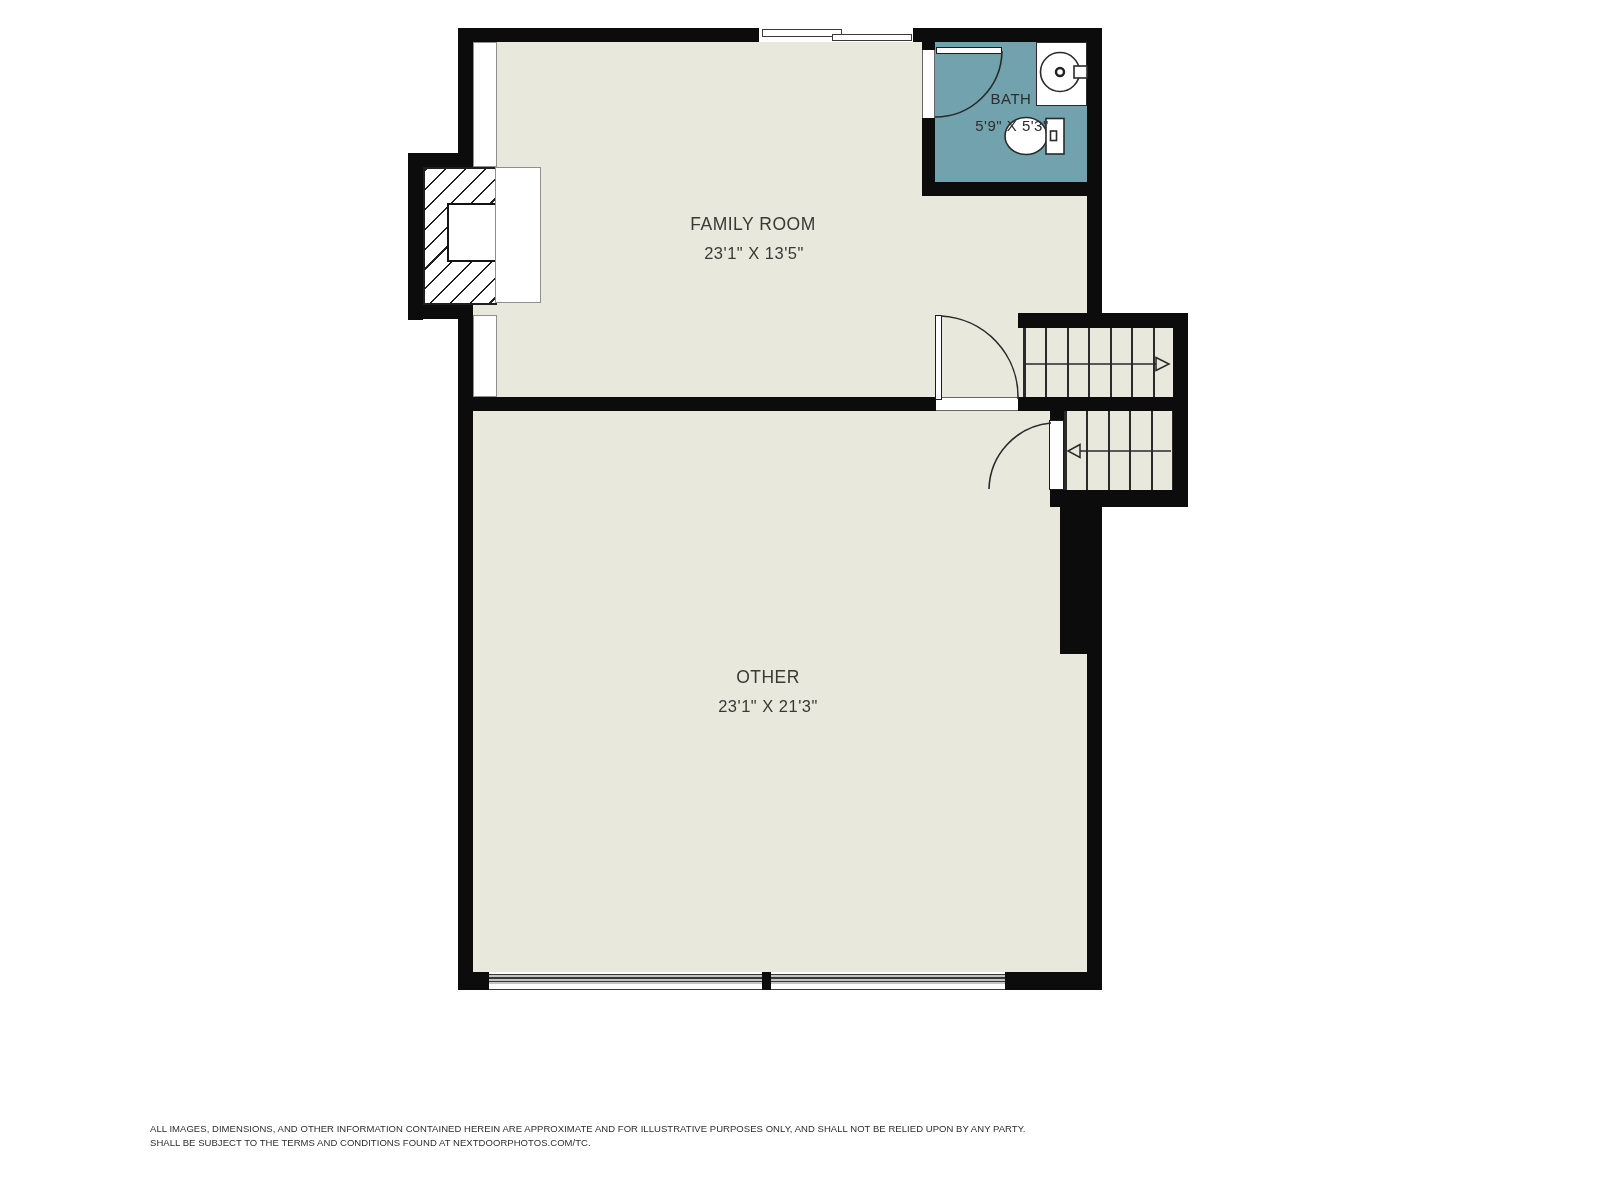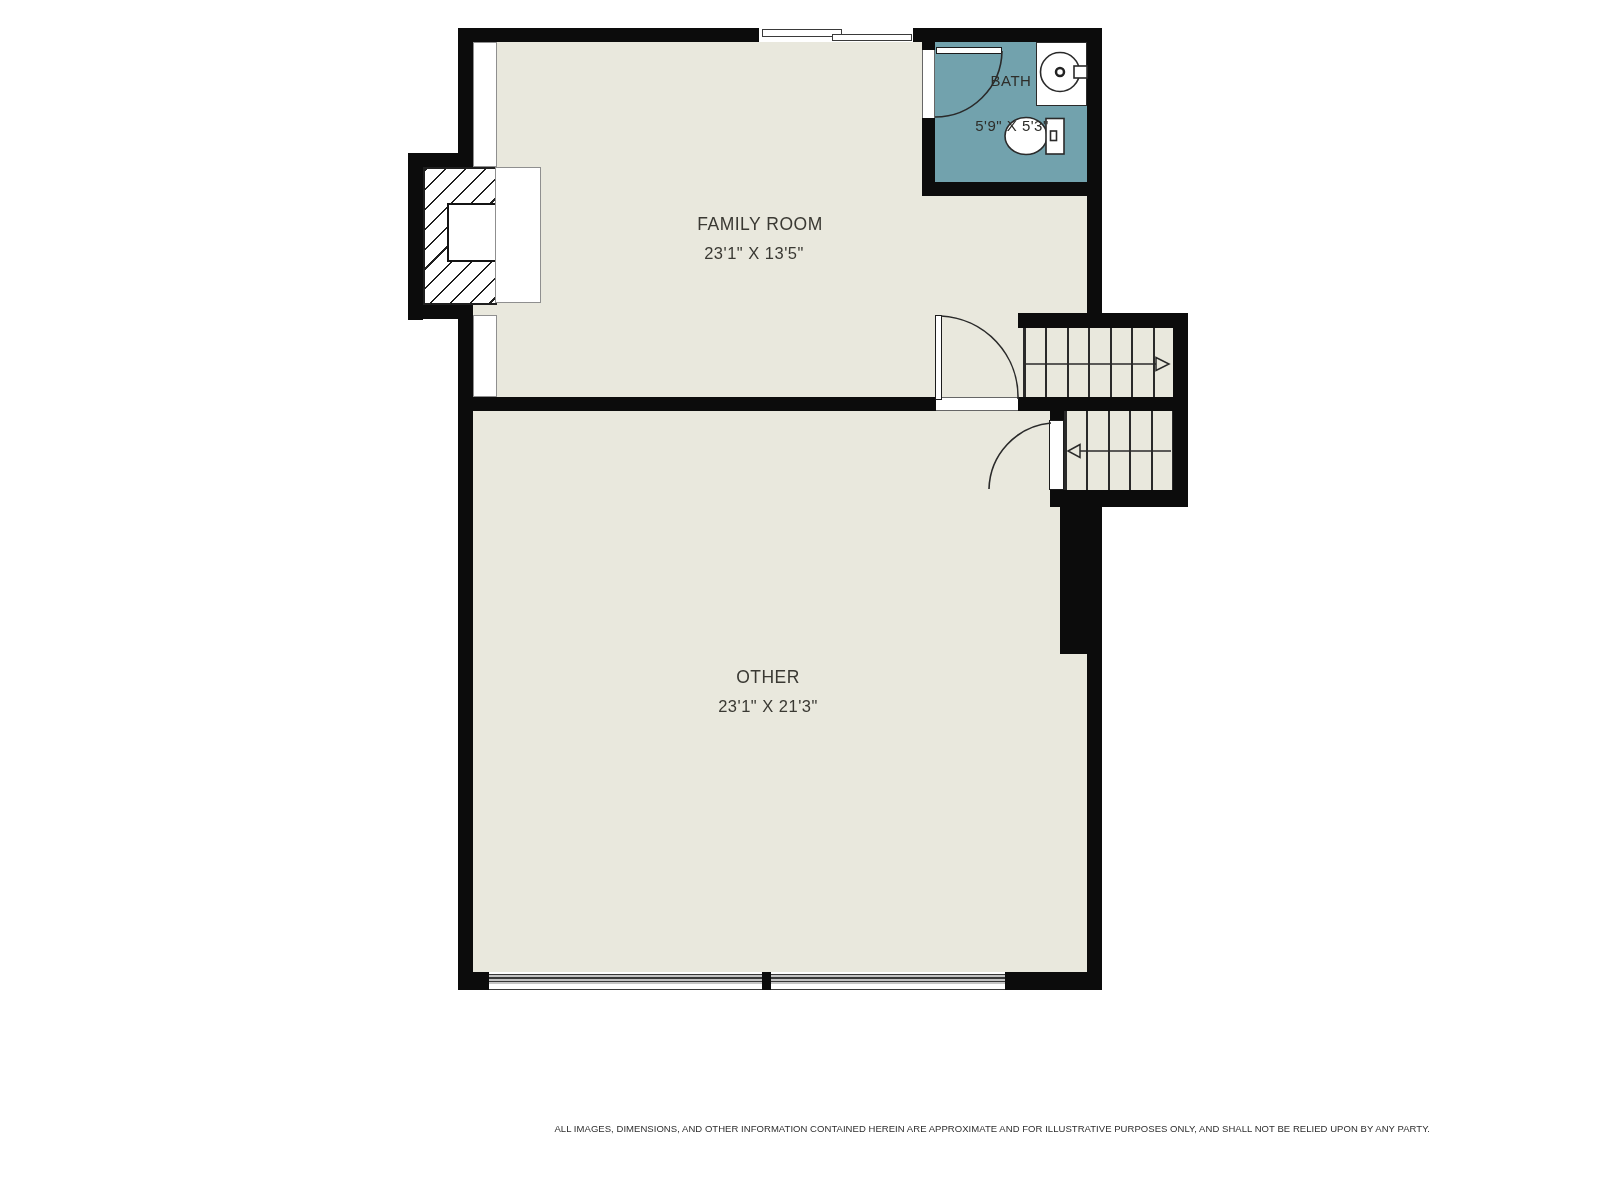--- a/index.html
+++ b/index.html
@@ -26,21 +26,21 @@
   .leaf{position:absolute;background:#fff;border:1.6px solid #1c1c1c;box-sizing:border-box;}
   .th-h{position:absolute;background:#fff;border-top:1px solid #666;border-bottom:1px solid #666;box-sizing:border-box;}
   .th-v{position:absolute;background:#fff;border-left:1px solid #666;border-right:1px solid #666;box-sizing:border-box;}
   .panel{position:absolute;background:#fff;border:1.4px solid #3a3a3a;box-sizing:border-box;}
   .gstripes{position:absolute;background:repeating-linear-gradient(180deg,#383838 0 1.4px,#c4c4c4 1.4px 3.3px);}
   .gwhite{position:absolute;background:#fff;border-bottom:1.4px solid #3a3a3a;box-sizing:border-box;}
   .room-label{position:absolute;transform:translateX(-50%);color:#3a3933;font-size:17.5px;letter-spacing:.5px;white-space:nowrap;z-index:40;}
   .dim-label{position:absolute;transform:translateX(-50%);color:#3a3933;font-size:16.5px;letter-spacing:.5px;white-space:nowrap;z-index:40;}
   .bath-label{font-size:15px;color:#2e2e2a;}
   .footer{
-    position:absolute;left:150px;top:1122px;width:1280px;text-align:right;
+    position:absolute;left:150px;top:1122px;width:1280px;text-align:left;
     font-size:9.5px;line-height:13.5px;color:#2d2d2d;letter-spacing:.05px;
   }
   svg.overlay{position:absolute;left:0;top:0;z-index:30;pointer-events:none;}
   .sw{stroke:var(--line,#2a2a2a);stroke-width:1.6;fill:none;}
   .swf{stroke:var(--line,#2a2a2a);stroke-width:1.6;fill:#fff;}
   .swfloor{stroke:var(--line,#2a2a2a);stroke-width:1.5;fill:var(--floor,#e9e8dd);}
   .z1{z-index:1}.z2{z-index:2}.z3{z-index:3}.z4{z-index:4}.z5{z-index:5}
 </style>
 </head>
 <body>
@@ -123,24 +123,25 @@
     <g>
       <line class="sw" x1="1026" y1="364" x2="1156" y2="364" stroke-width="1.4"></line>
       <polygon class="swfloor" points="1156,357.5 1169,364 1156,370.5"></polygon>
     </g>
     <g>
       <line class="sw" x1="1080" y1="451" x2="1171" y2="451" stroke-width="1.4"></line>
       <polygon class="swfloor" points="1080,444.5 1068,451 1080,457.5"></polygon>
     </g>
   </svg>
 
-  <div class="room-label" style="left:753px;top:214px;margin-left:7px;">FAMILY ROOM</div>
+  <div class="room-label" style="left:753px;top:214px;">FAMILY ROOM</div>
   <div class="dim-label" style="left:754px;top:244px;">23'1" X 13'5"</div>
   <div class="room-label" style="left:768px;top:667px;">OTHER</div>
   <div class="dim-label" style="left:768px;top:697px;">23'1" X 21'3"</div>
-  <div class="room-label bath-label" style="left:1011px;top:72px;">BATH</div>
+  <div class="room-label bath-label" style="left:1011px;top:90px;">BATH</div>
   <div class="dim-label bath-label" style="left:1012px;top:117px;">5'9" X 5'3"</div>
 
 </div>
 
 <div class="footer">
   <div>ALL IMAGES, DIMENSIONS, AND OTHER INFORMATION CONTAINED HEREIN ARE APPROXIMATE AND FOR ILLUSTRATIVE PURPOSES ONLY, AND SHALL NOT BE RELIED UPON BY ANY PARTY.</div>
+  <div>SHALL BE SUBJECT TO THE TERMS AND CONDITIONS FOUND AT NEXTDOORPHOTOS.COM/TC.</div>
 </div>
 
 </body></html>

